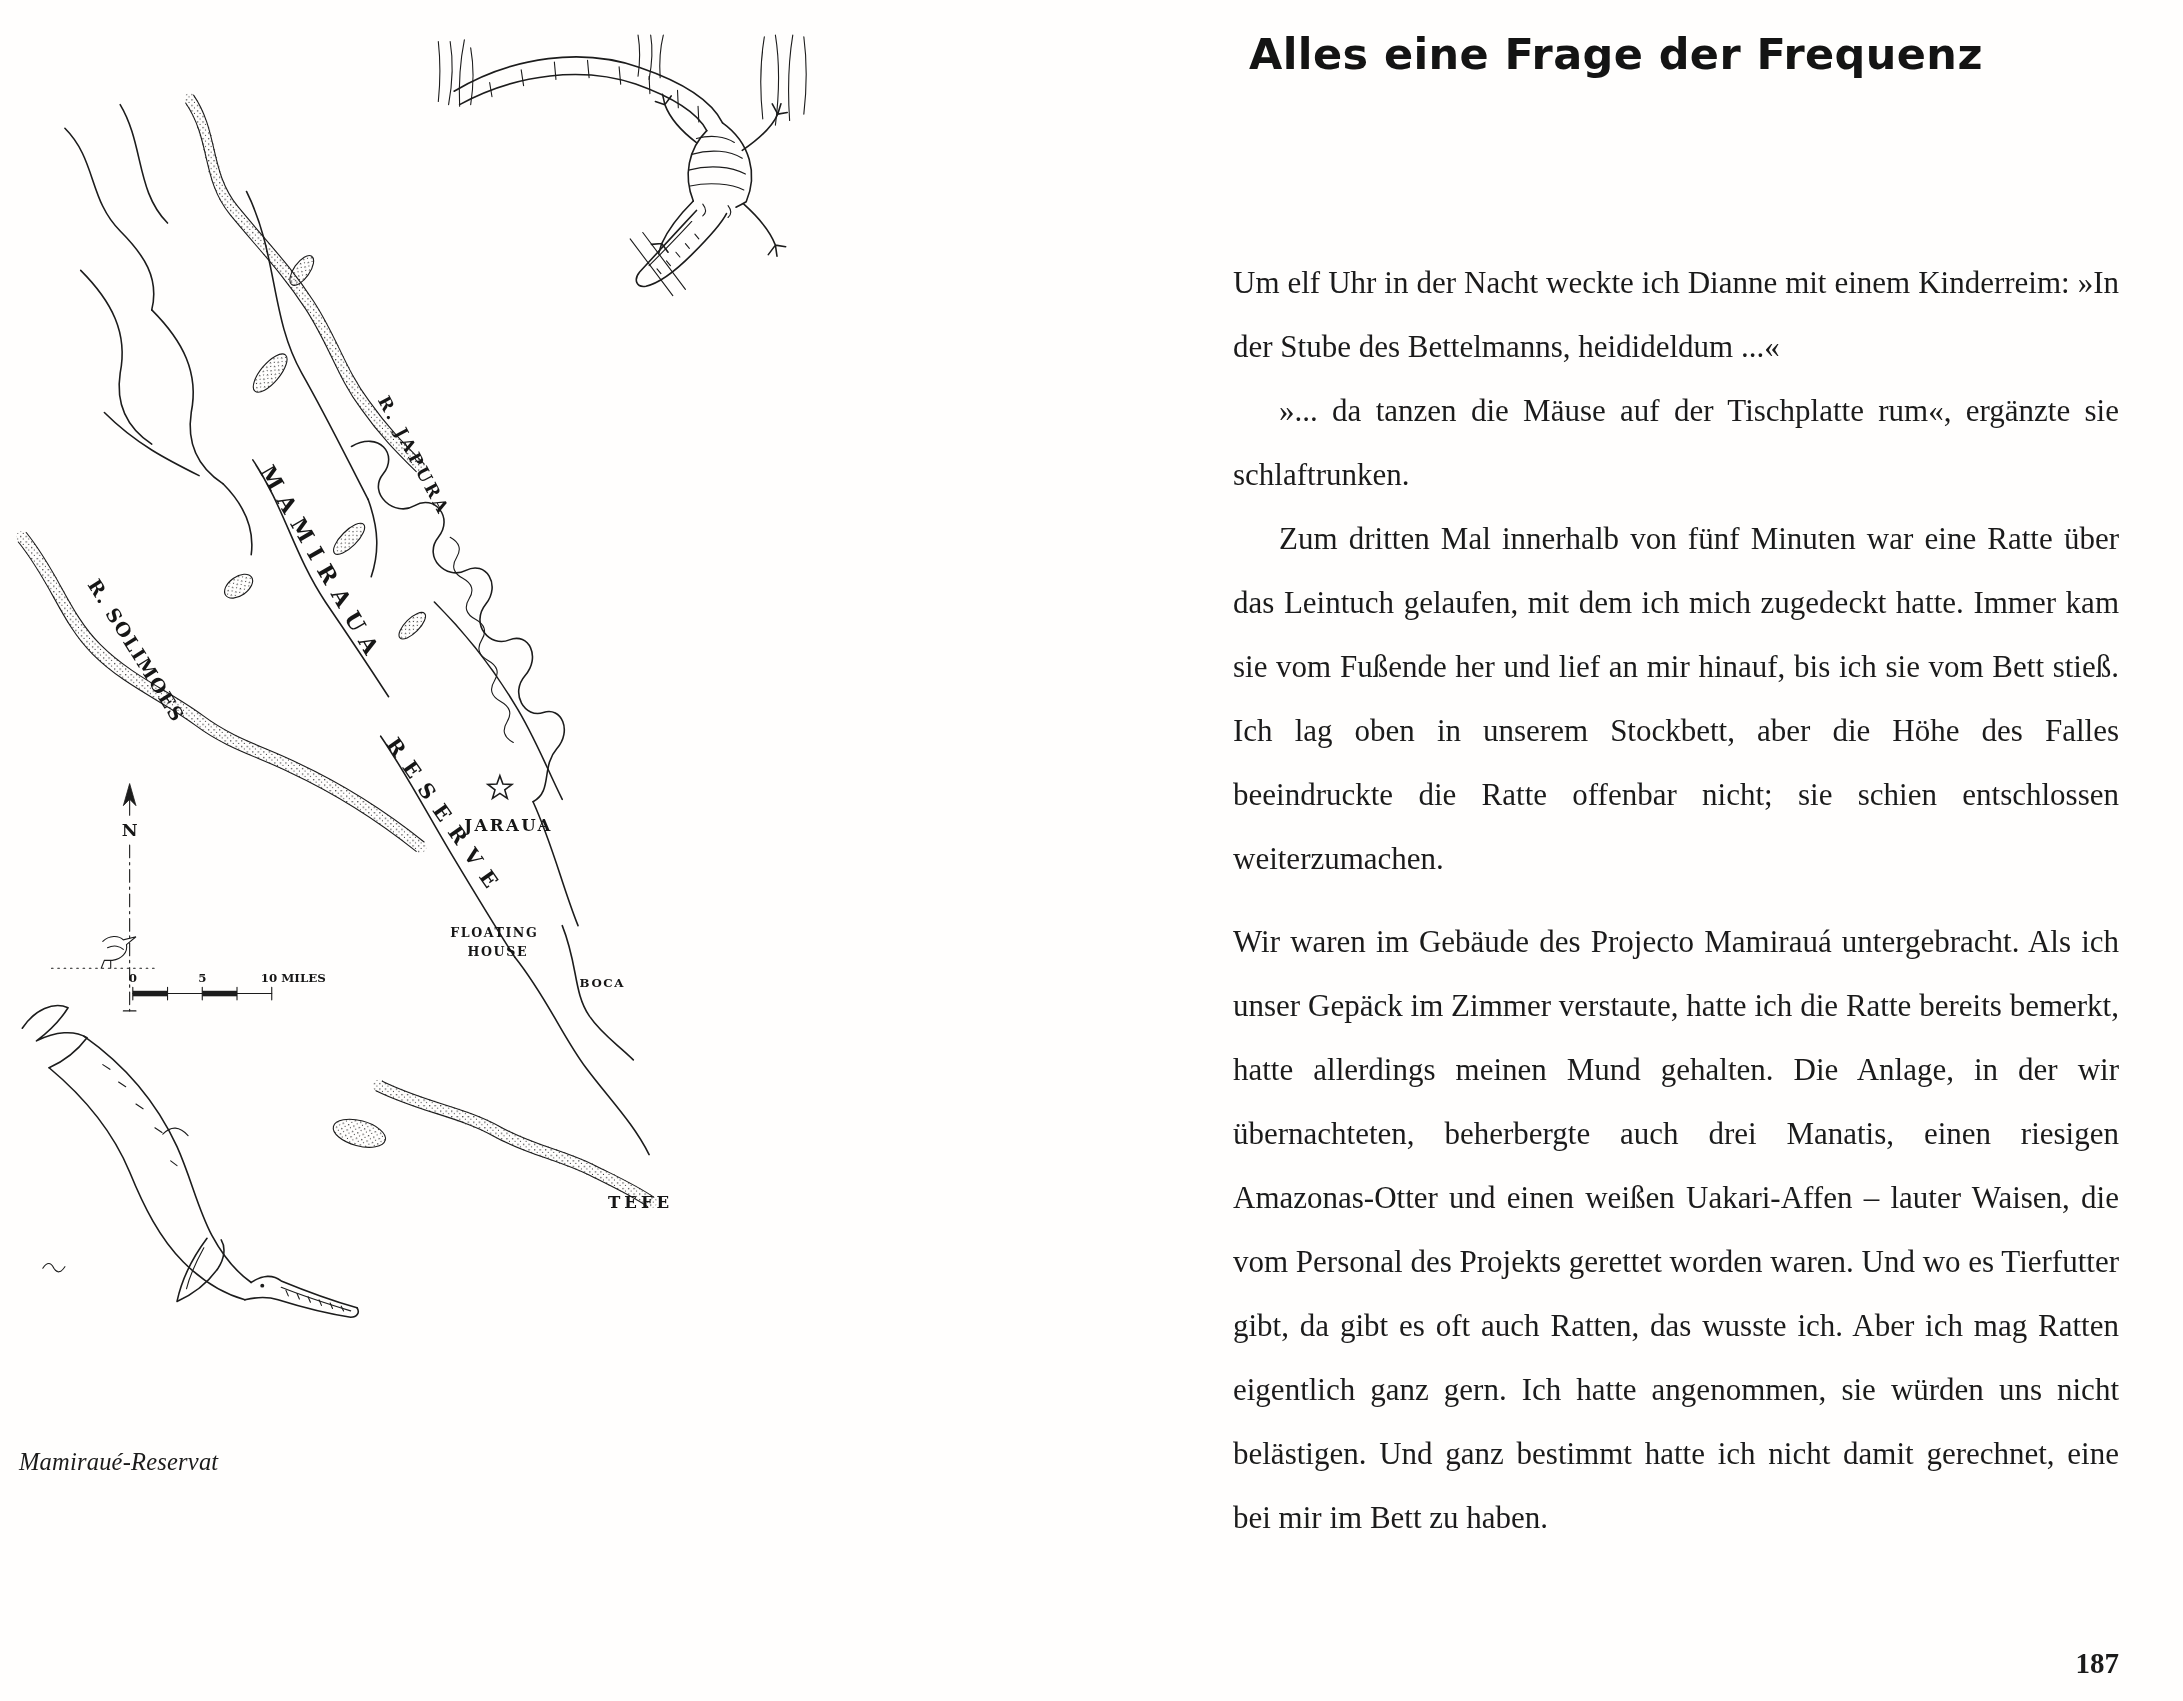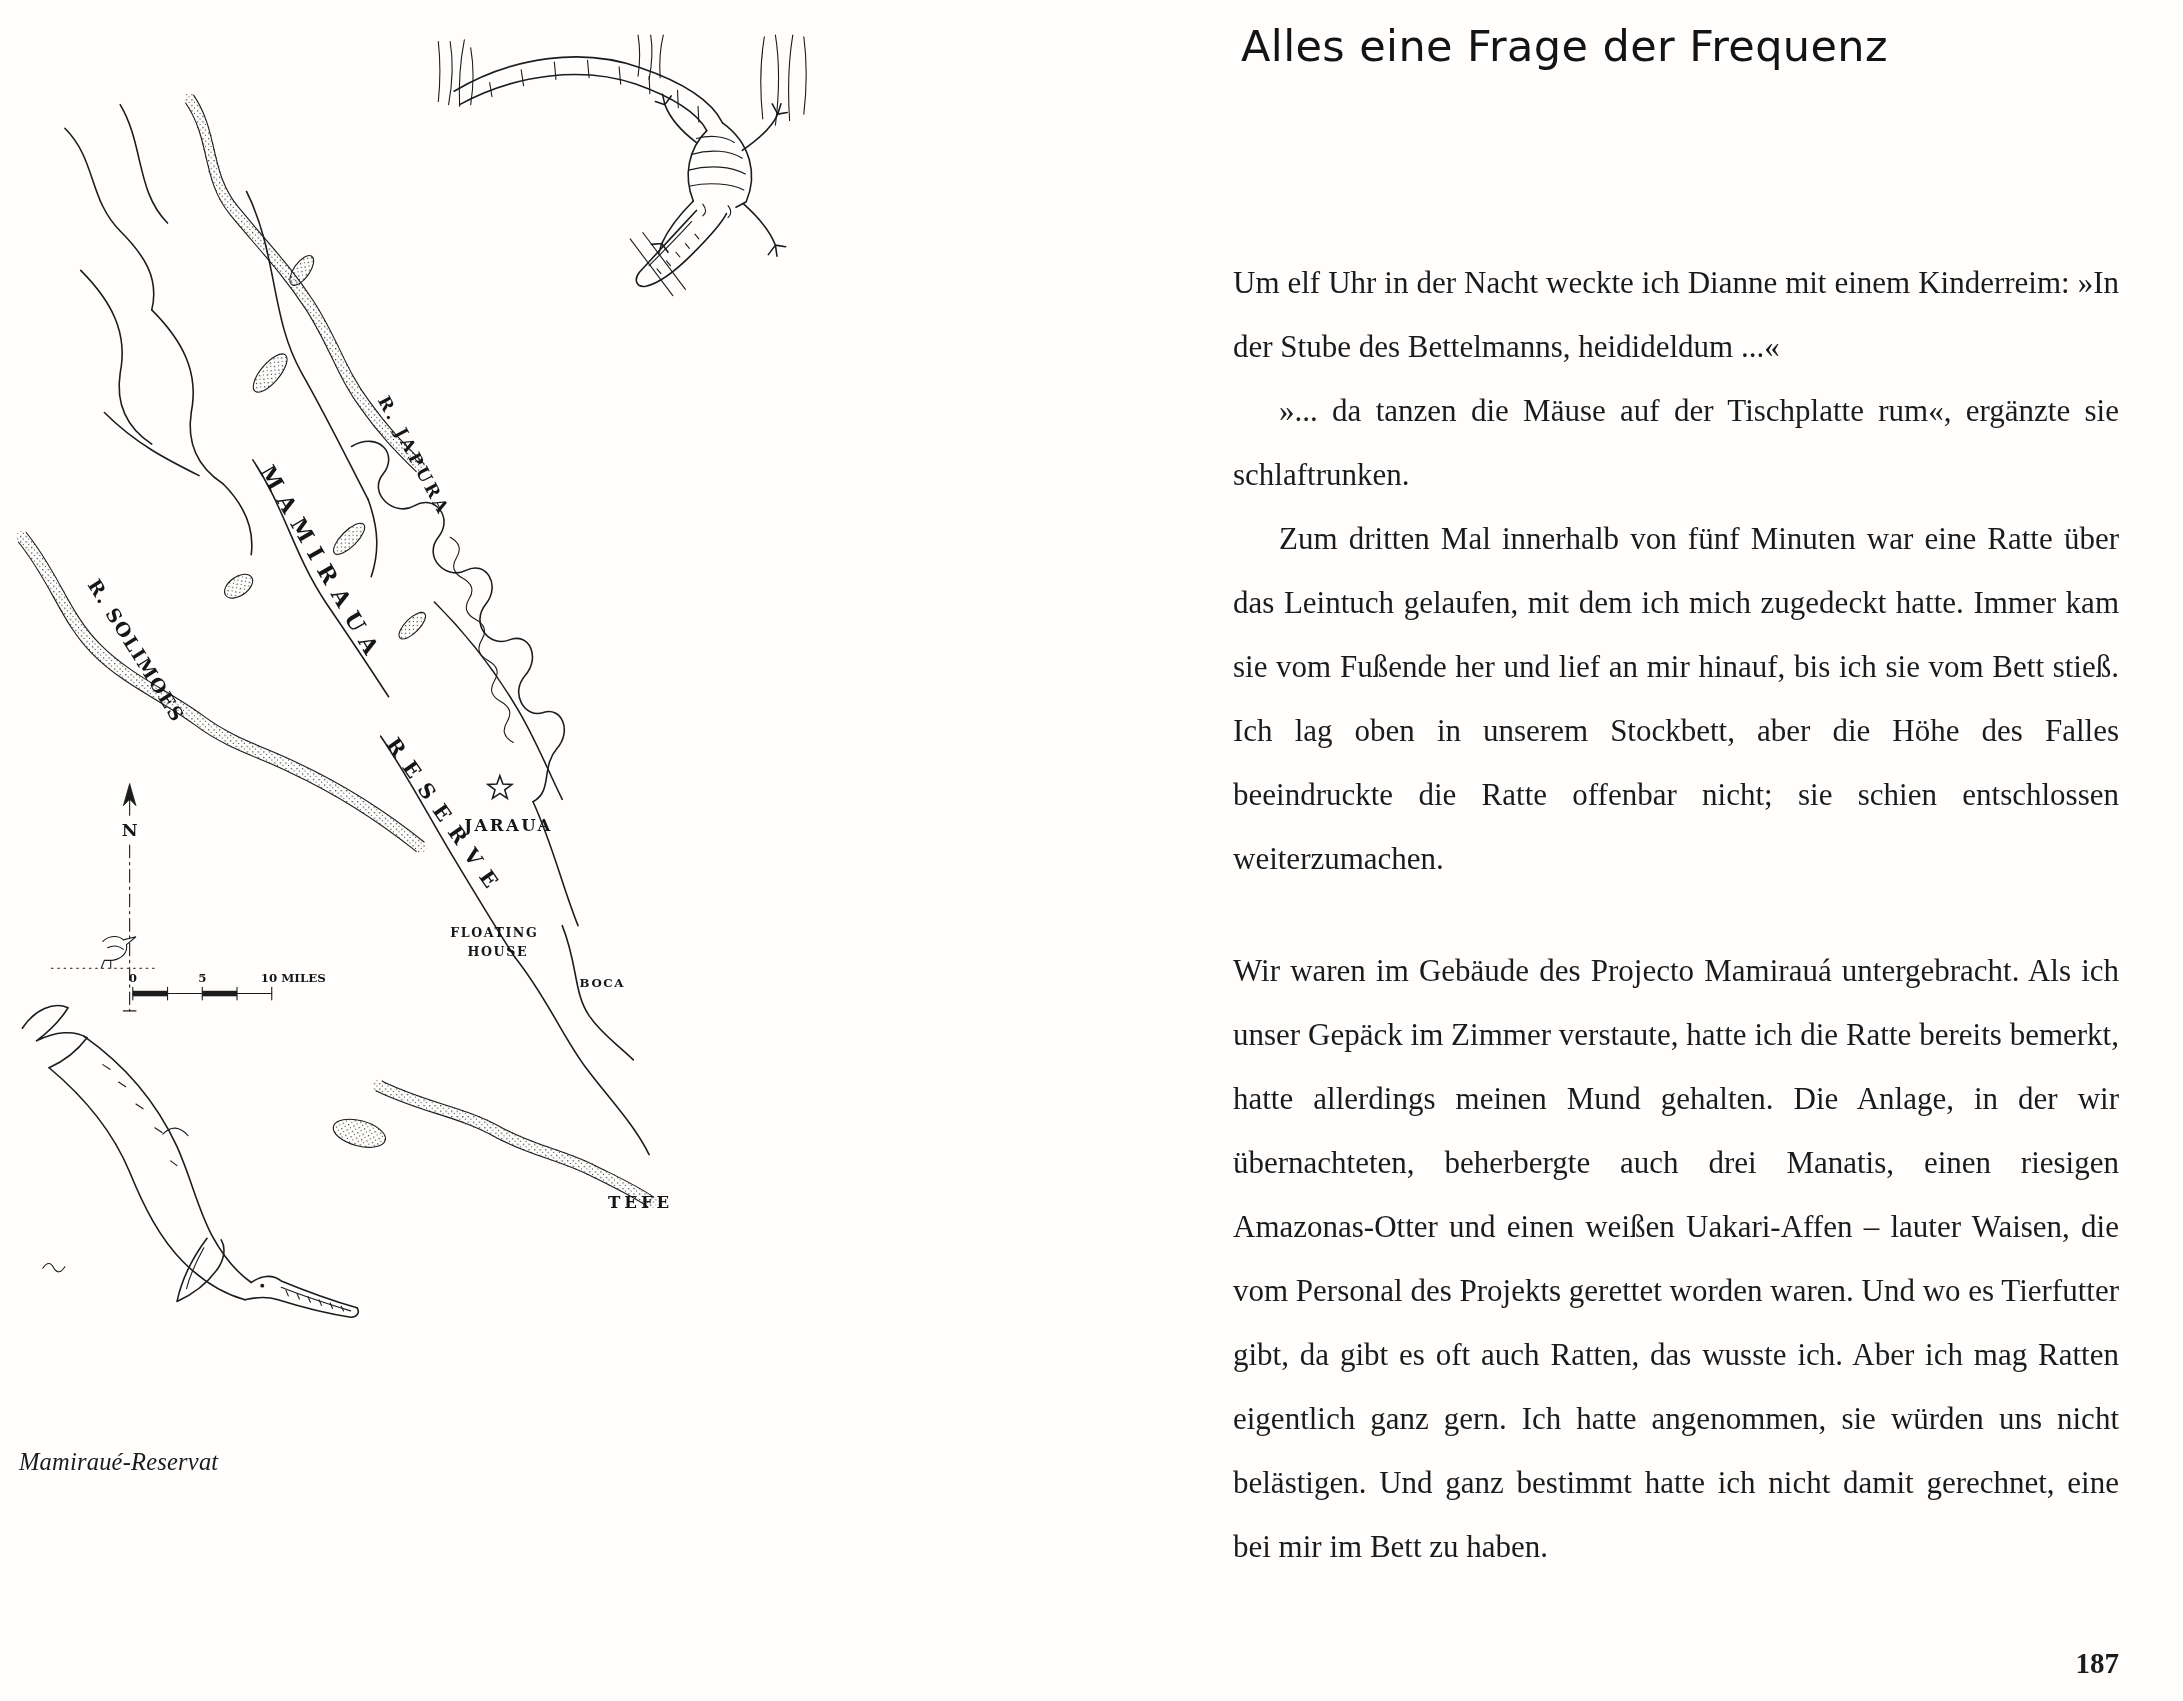--- a/index.html
+++ b/index.html
@@ -13,31 +13,31 @@
   .ink{stroke:#1c1c1c;fill:none;stroke-width:2;stroke-linecap:round;stroke-linejoin:round;}
   .ink-thin{stroke:#1c1c1c;fill:none;stroke-width:1.4;stroke-linecap:round;}
   .map-label{font-family:"DejaVu Serif", serif;font-weight:bold;fill:#161616;}
   .caption{
     position:absolute;left:19px;top:1448px;
     font-style:italic;font-size:24.5px;letter-spacing:0.2px;
   }
   
   .text-col{position:absolute;left:1233px;top:0;width:886px;}
   .page-title{
-    margin:8px;position:absolute;top:12.6px;left:0;
-    font-family:"DejaVu Sans", sans-serif;font-weight:400;
+    margin:16px;position:absolute;top:12.6px;left:0;
+    font-family:"DejaVu Sans", sans-serif;font-weight:700;
     font-size:43px;letter-spacing:0.4px;color:#141414;
   }
   .body-text{
     position:absolute;top:251px;left:0;width:886px;
     font-size:31px;line-height:64px;text-align:justify;
   }
   .body-text p{margin:0;}
   .body-text p.indent{text-indent:46px;}
-  .body-text p.block-gap{margin-top:48px;}
+  .body-text p.block-gap{margin-top:19px;}
   .page-number{
     position:absolute;left:1233px;top:1647px;width:886px;
     text-align:right;font-weight:bold;font-size:29px;
   }
 </style>
 </head>
 <body>
 
 <div class="map-figure">
 <svg viewBox="0 0 1150 1800" width="908" height="1421">

